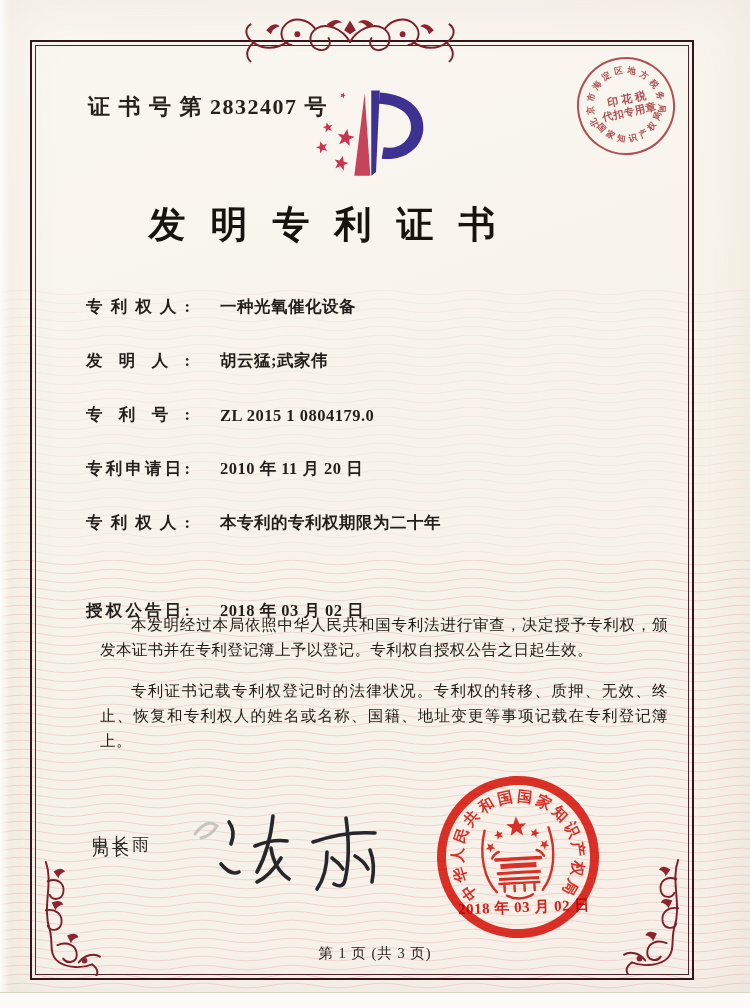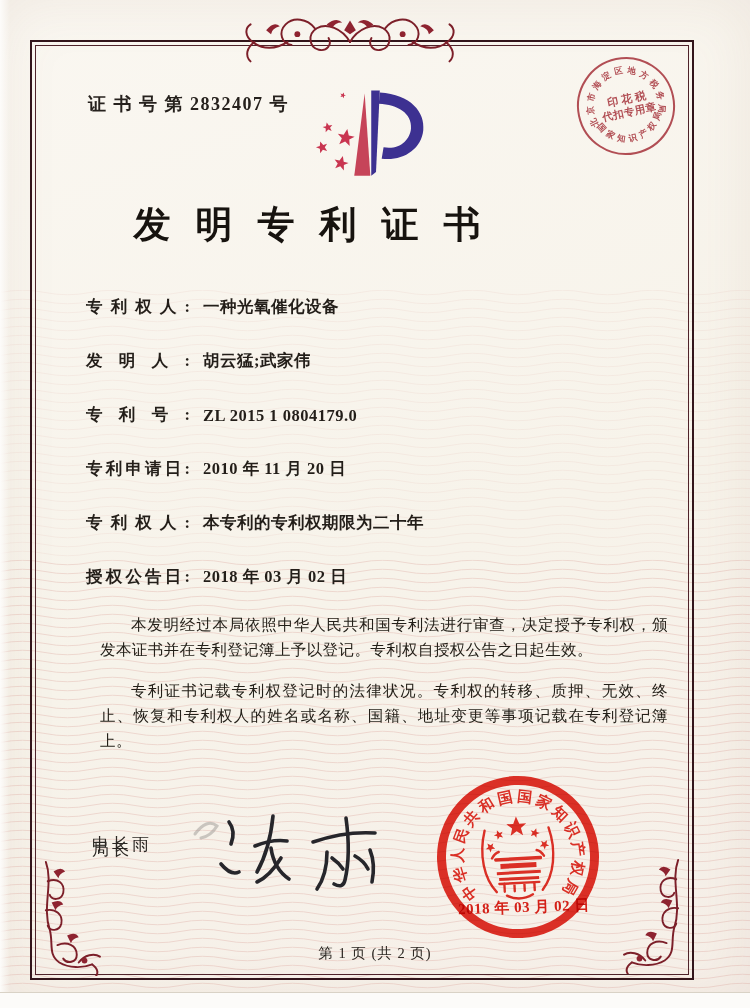--- a/index.html
+++ b/index.html
@@ -20,31 +20,31 @@
   
   .frame-outer{
     position:absolute;left:30px;top:40px;width:660px;height:936px;
     border:2px solid #33151b;
   }
   .frame-inner{
     position:absolute;inset:3px;border:1.5px solid #4f232a;
   }
   .orn{position:absolute;pointer-events:none;}
   .cert-no{
-    position:absolute;left:88px;top:92px;font-size:18px;font-weight:700;
+    position:absolute;left:88px;top:92px;font-size:22px;font-weight:700;
     letter-spacing:1.5px;color:#26211d;
   }
   .logo{position:absolute;left:293px;top:84px;}
   .title{
     position:absolute;left:0;top:200px;width:614px;text-align:center;
-    font-size:37px;font-weight:700;letter-spacing:25px;text-indent:25px;color:#17130f;
+    font-size:37px;font-weight:700;letter-spacing:25px;text-indent:25px;color:#17130f;padding-left:15px;
   }
   .field-row{position:absolute;left:86px;white-space:nowrap;font-size:16.5px;font-weight:700;color:#231e19;}
   .field-label{display:inline-block;width:104px;text-align:justify;text-align-last:justify;vertical-align:bottom;}
-  .field-value{margin-left:13px;letter-spacing:.5px;}
+  .field-value{margin-left:30px;letter-spacing:.5px;}
   .body-text{
     position:absolute;left:84px;top:596px;width:600px;
     font-size:15.5px;line-height:25px;text-align:justify;letter-spacing:.4px;color:#242019;
   }
   .body-text p{margin:16px;text-indent:2em;}
   .director{position:absolute;left:92px;font-family:"Liberation Sans","DejaVu Sans",sans-serif;
     font-size:17px;letter-spacing:3px;color:#2b2723;font-weight:500;}
   .sig{position:absolute;left:165px;top:806px;}
   .issue-seal{
     position:absolute;left:437px;top:776px;width:162px;height:162px;border-radius:50%;
@@ -177,21 +177,21 @@
 </div>
 <div class="field-row" style="top:404px">
   <span class="field-label">专利号:</span><span class="field-value">ZL 2015 1 0804179.0</span>
 </div>
 <div class="field-row" style="top:458px">
   <span class="field-label">专利申请日:</span><span class="field-value">2010 年 11 月 20 日</span>
 </div>
 <div class="field-row" style="top:512px">
   <span class="field-label">专利权人:</span><span class="field-value">本专利的专利权期限为二十年</span>
 </div>
-<div class="field-row" style="top:566px">
+<div class="field-row" style="top:600px">
   <span class="field-label">授权公告日:</span><span class="field-value">2018 年 03 月 02 日</span>
 </div>
 
 <div class="body-text">
   <p>本发明经过本局依照中华人民共和国专利法进行审查，决定授予专利权，颁发本证书并在专利登记簿上予以登记。专利权自授权公告之日起生效。</p>
   <p>专利证书记载专利权登记时的法律状况。专利权的转移、质押、无效、终止、恢复和专利权人的姓名或名称、国籍、地址变更等事项记载在专利登记簿上。</p>
 </div>
 
 <div class="director" style="top:838px">局长</div>
 <div class="director" style="top:833px">申长雨</div>
@@ -276,15 +276,15 @@
       <span class="ring-char" style="position: absolute; left: 50%; top: 50%; font-size: 8.5px; transform: translate(-50%, -50%) rotate(20deg) translateY(33.5px);">知</span>
       <span class="ring-char" style="position: absolute; left: 50%; top: 50%; font-size: 8.5px; transform: translate(-50%, -50%) rotate(0deg) translateY(33.5px);">识</span>
       <span class="ring-char" style="position: absolute; left: 50%; top: 50%; font-size: 8.5px; transform: translate(-50%, -50%) rotate(-20deg) translateY(33.5px);">产</span>
       <span class="ring-char" style="position: absolute; left: 50%; top: 50%; font-size: 8.5px; transform: translate(-50%, -50%) rotate(-40deg) translateY(33.5px);">权</span>
       <span class="ring-char" style="position: absolute; left: 50%; top: 50%; font-size: 8.5px; transform: translate(-50%, -50%) rotate(-60deg) translateY(33.5px);">局</span>
     </div>
   <div class="tax-center tax-l1">印花税</div>
   <div class="tax-center tax-l2">代扣专用章</div>
 </div>
 
-<div class="page-footer">第 1 页 (共 2 页)</div>
+<div class="page-footer">第 1 页 (共 3 页)</div>
 
 <div class="edge-bottom"></div>
 
 </body></html>

